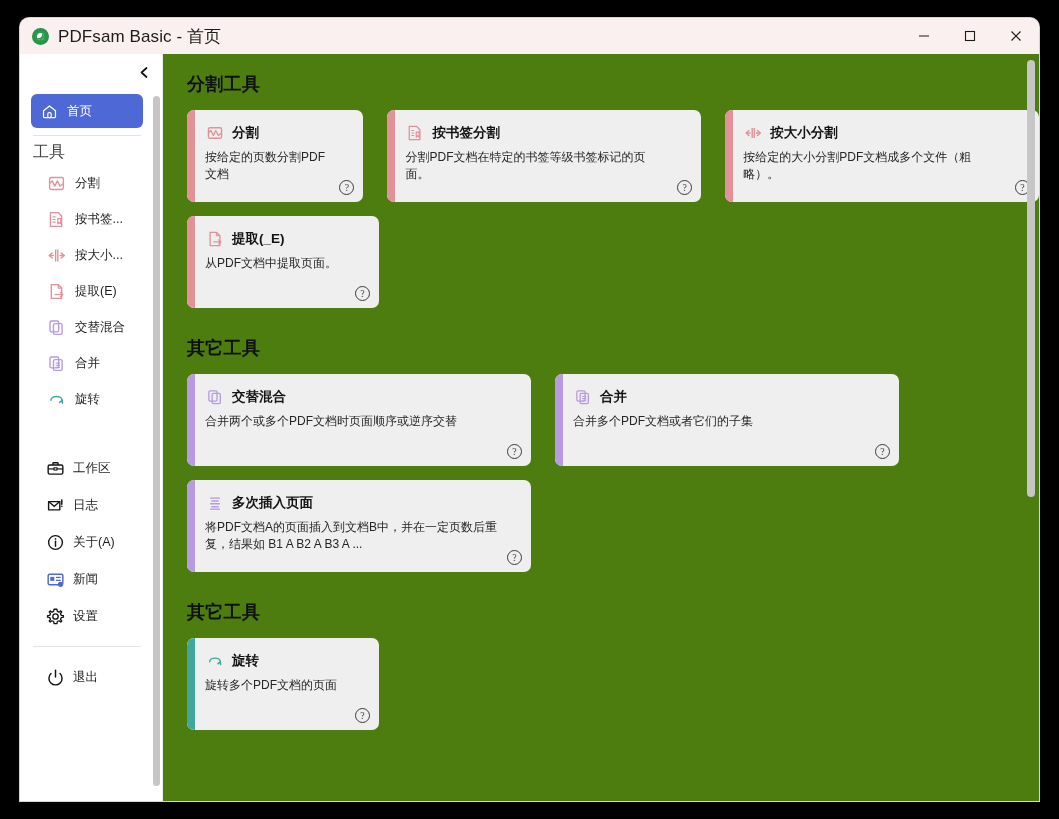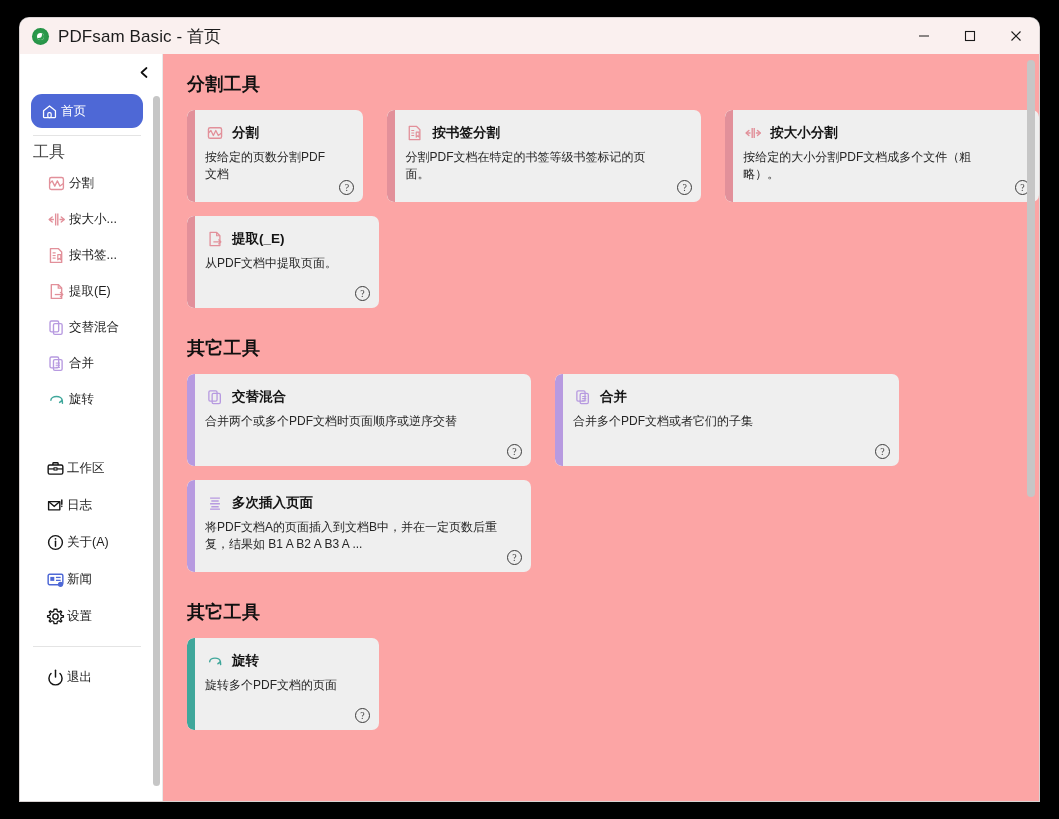--- a/index.html
+++ b/index.html
@@ -99,24 +99,24 @@
     overflow: hidden;
     position: relative;
     padding-right: 10px;
   }
   .nav-item {
     display: flex;
     align-items: center;
     height: 31px;
     margin: 1px 9px 1px 11px;
     padding-left: 8px;
-    border-radius: 11px;
+    border-radius: 6px;
     font-size: 12.5px;
     color: #1d1d1d;
-    gap: 2px;
+    gap: 8px;
     white-space: nowrap;
   }
   .nav-item.active {
     background: #4e68d6;
     color: #ffffff;
     height: 34px;
     margin-top: 4px;
     margin-bottom: 4px;
   }
   .nav-item .ico {
@@ -145,21 +145,21 @@
     right: 2px; top: 6px;
     width: 7px; height: 690px;
     border-radius: 4px;
     background: #c6c6c6;
   }
 
   
   .main {
     position: relative;
     flex: 1 1 auto;
-    background: #fca5a5;
+    background: #4d7c0f;
     overflow: hidden;
     padding-left: 24px;
     padding-top: 18px;
   }
   .section-title {
     font-size: 18px;
     font-weight: bold;
     color: #101010;
     margin: 0 0 14px 0;
     letter-spacing: .3px;
@@ -298,47 +298,47 @@
               <rect x="3" y="4" width="16" height="14" rx="2" fill="none" stroke="#e2909a" stroke-width="1.6"></rect>
               <polyline points="3,11 6,8 9,14 12,8 15,14 19,11" fill="none" stroke="#e2909a" stroke-width="1.5" stroke-linejoin="round"></polyline>
             </svg>
           </span>
           <span>分割</span>
         </div>
 
         <div class="nav-item tool">
           <span class="ico">
             <svg width="19" height="19" viewBox="0 0 22 22">
+              <path d="M4 3 H13 L17 7 V19 H4 Z" fill="none" stroke="#e2909a" stroke-width="1.6" stroke-linejoin="round"></path>
+              <line x1="6.5" y1="8" x2="10" y2="8" stroke="#e2909a" stroke-width="1.4"></line>
+              <line x1="6.5" y1="11" x2="10" y2="11" stroke="#e2909a" stroke-width="1.4"></line>
+              <line x1="6.5" y1="14" x2="10" y2="14" stroke="#e2909a" stroke-width="1.4"></line>
+              <path d="M12.5 10 H16 V16 L14.2 14.4 L12.5 16 Z" fill="none" stroke="#e2909a" stroke-width="1.4" stroke-linejoin="round"></path>
+            </svg>
+          </span>
+          <span>按书签...</span>
+        </div>
+
+        <div class="nav-item tool">
+          <span class="ico">
+            <svg width="19" height="19" viewBox="0 0 22 22">
               <line x1="10" y1="4" x2="10" y2="18" stroke="#e2909a" stroke-width="1.6"></line>
               <line x1="12.5" y1="4" x2="12.5" y2="18" stroke="#e2909a" stroke-width="1.6"></line>
               <polyline points="6,8 2.5,11 6,14" fill="none" stroke="#e2909a" stroke-width="1.6" stroke-linejoin="round" stroke-linecap="round"></polyline>
               <line x1="2.5" y1="11" x2="8" y2="11" stroke="#e2909a" stroke-width="1.6"></line>
               <polyline points="16.5,8 20,11 16.5,14" fill="none" stroke="#e2909a" stroke-width="1.6" stroke-linejoin="round" stroke-linecap="round"></polyline>
               <line x1="14.5" y1="11" x2="20" y2="11" stroke="#e2909a" stroke-width="1.6"></line>
             </svg>
           </span>
           <span>按大小...</span>
         </div>
 
         <div class="nav-item tool">
           <span class="ico">
             <svg width="19" height="19" viewBox="0 0 22 22">
-              <path d="M4 3 H13 L17 7 V19 H4 Z" fill="none" stroke="#e2909a" stroke-width="1.6" stroke-linejoin="round"></path>
-              <line x1="6.5" y1="8" x2="10" y2="8" stroke="#e2909a" stroke-width="1.4"></line>
-              <line x1="6.5" y1="11" x2="10" y2="11" stroke="#e2909a" stroke-width="1.4"></line>
-              <line x1="6.5" y1="14" x2="10" y2="14" stroke="#e2909a" stroke-width="1.4"></line>
-              <path d="M12.5 10 H16 V16 L14.2 14.4 L12.5 16 Z" fill="none" stroke="#e2909a" stroke-width="1.4" stroke-linejoin="round"></path>
-            </svg>
-          </span>
-          <span>按书签...</span>
-        </div>
-
-        <div class="nav-item tool">
-          <span class="ico">
-            <svg width="19" height="19" viewBox="0 0 22 22">
               <path d="M5 3 H13 L17 7 V19 H5 Z" fill="none" stroke="#e2909a" stroke-width="1.6" stroke-linejoin="round"></path>
               <polyline points="13,3 13,7 17,7" fill="none" stroke="#e2909a" stroke-width="1.4"></polyline>
               <line x1="9" y1="14.5" x2="18" y2="14.5" stroke="#e2909a" stroke-width="1.5"></line>
               <polyline points="15.5,12 18.3,14.5 15.5,17" fill="none" stroke="#e2909a" stroke-width="1.5" stroke-linejoin="round" stroke-linecap="round"></polyline>
             </svg>
           </span>
           <span>提取(E)</span>
         </div>
 
         <div class="nav-item tool">

